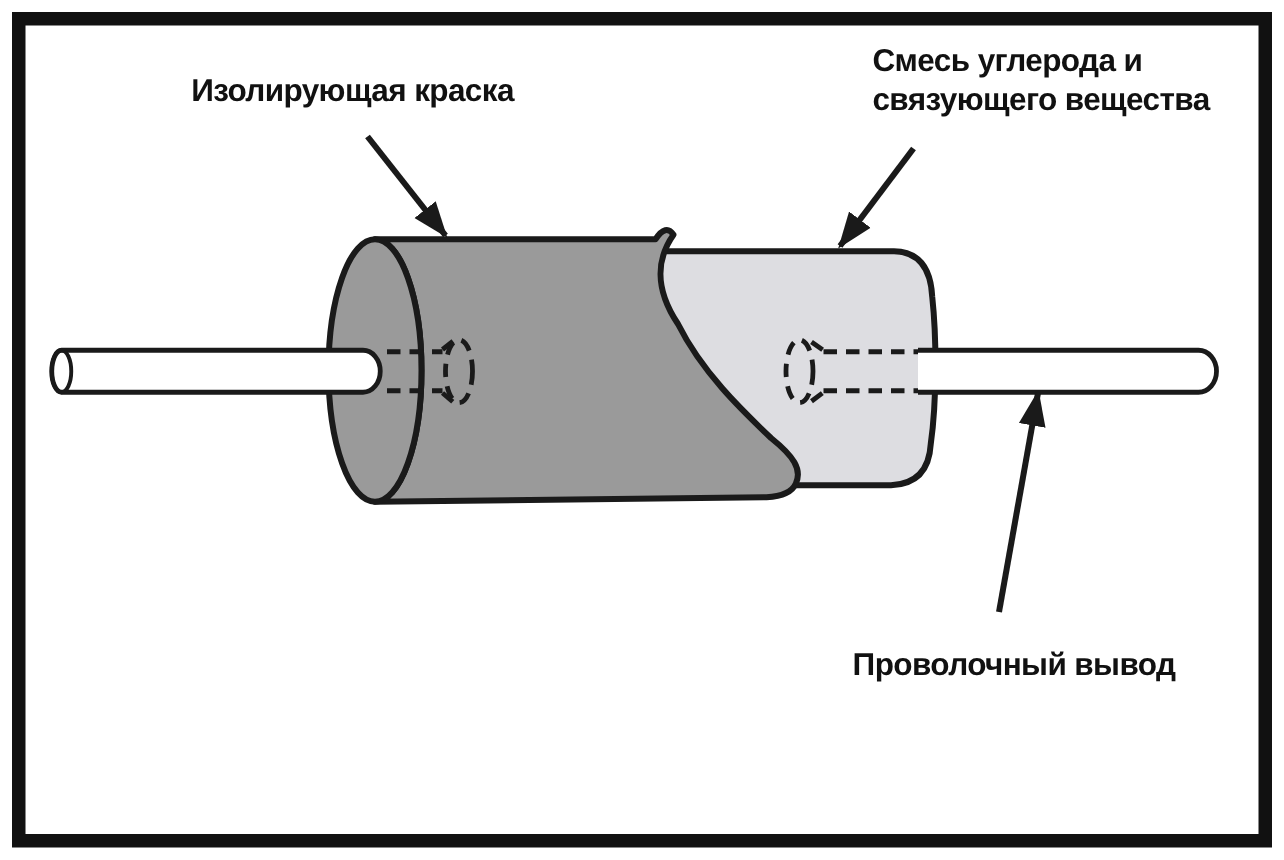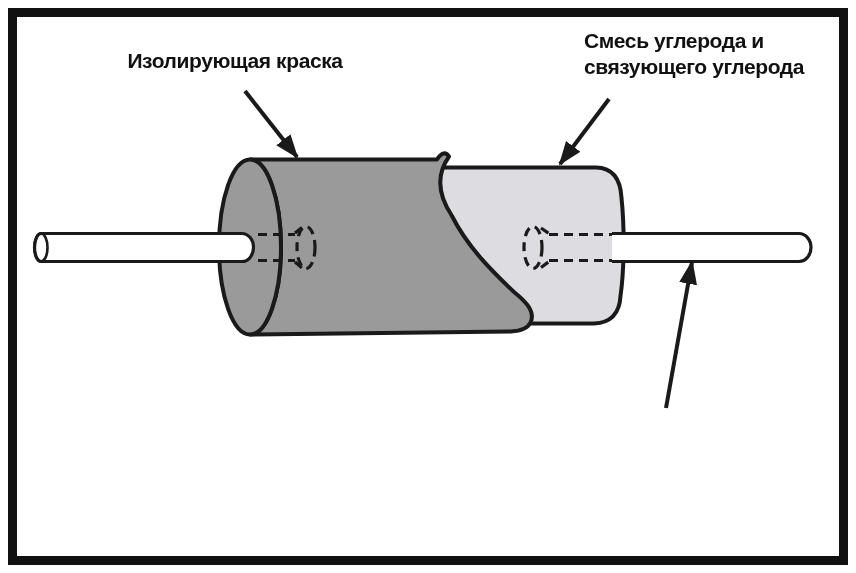--- a/index.html
+++ b/index.html
@@ -77,17 +77,18 @@
 
     <line x1="245" y1="91" x2="297" y2="157" stroke-width="4" marker-end="url(#ah)" stroke="#1a1a1a"></line>
     <line x1="609" y1="99" x2="560" y2="164" stroke-width="4" marker-end="url(#ah)" stroke="#1a1a1a"></line>
     <line x1="666" y1="408" x2="692" y2="262" stroke-width="4" marker-end="url(#ah)" stroke="#1a1a1a"></line>
   </svg>
 
   <div class="dia-label" style="left:235px; top:61px;">Изолирующая краска</div>
 
   <div class="dia-label" style="left:694px; top:54px;">
     <span style="display:block;">Смесь углерода и</span>
-    <span style="display:block;">связующего углерода</span>
+    <span style="display:block;">связующего вещества</span>
   </div>
 
+  <div class="dia-label" style="left:676px; top:444px;">Проволочный вывод</div>
 
 </div>
 
 </body></html>

